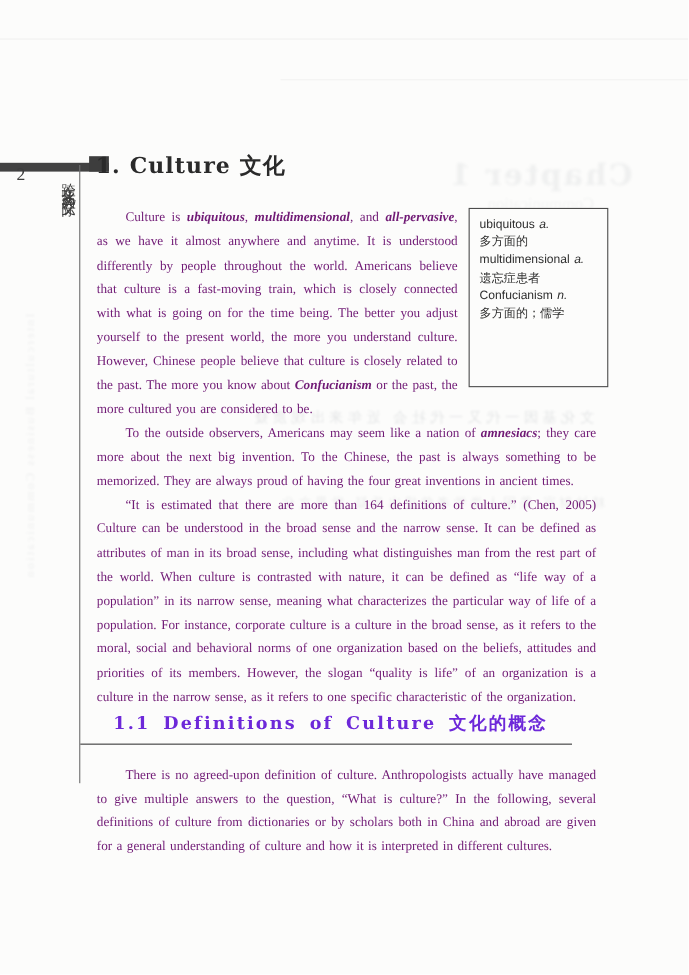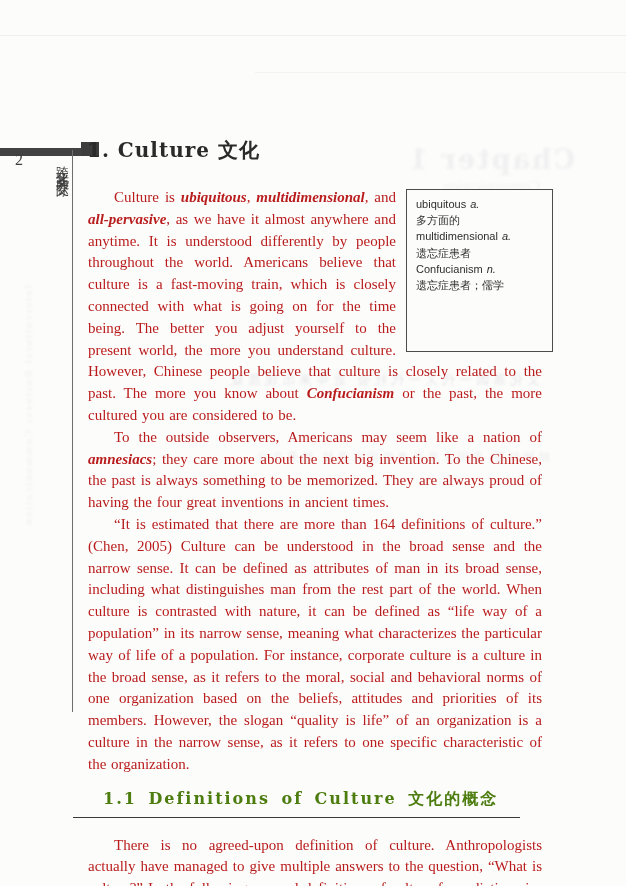--- a/index.html
+++ b/index.html
@@ -33,43 +33,43 @@
 
   .chapter-heading {
     position:absolute; left:87px; top:137px;
     font-family:"DejaVu Serif", serif; font-weight:bold;
     font-size:20px; letter-spacing:1px; color:#2a2a2a;
   }
 
   
   .content { position:absolute; left:88px; top:187px; width:454px; }
   .para {
-    font-size:15px; line-height:21.8px; text-align:justify;
-    text-indent:26px; color:#b91c1c; word-spacing:1px;
+    font-size:12px; line-height:21.8px; text-align:justify;
+    text-indent:26px; color:#701a75; word-spacing:1px;
   }
   .bi { font-weight:bold; font-style:italic; }
 
   .vocab-box {
-    float:right; width:147px; height:163px;
+    float:right; width:127px; height:163px;
     margin:2px -11px 8px 10px;
     border:1px solid #4c4c4c;
     padding:6px 4px 0 9px;
     font-family:"Liberation Sans", sans-serif;
     font-size:11px; line-height:16.2px; color:#2e2e2e;
     text-align:left; text-indent:0;
     background:#fcfcfb;
   }
   .vocab-pos { font-style:italic; margin-left:4px; }
 
   .section-heading {
-    margin-top:13px; margin-left:-15px;
+    margin-top:3px; margin-left:-15px;
     width:447px; padding:0 0 7px 30px;
     border-bottom:1.5px solid #3a3a3a;
     font-family:"DejaVu Serif", serif; font-weight:bold;
-    font-size:16px; letter-spacing:2px; word-spacing:4px; color:#4d7c0f;
+    font-size:16px; letter-spacing:2px; word-spacing:4px; color:#6d28d9;
     text-indent:0;
   }
   .para-after-heading { margin-top:17px;font-family:Liberation Serif, serif; }
 </style>
 </head>
 <body>
 
 <div class="page">
 
   <div class="scanline-1"></div>
@@ -103,21 +103,21 @@
       <span>multidimensional</span><span class="vocab-pos">a.</span>
     </div>
     <div class="vocab-line-zh">遗忘症患者</div>
   </div>
 
 
   <div class="vocab-entry">
     <div class="vocab-line-en">
       <span>Confucianism</span><span class="vocab-pos">n.</span>
     </div>
-    <div class="vocab-line-zh">遗忘症患者；儒学</div>
+    <div class="vocab-line-zh">多方面的；儒学</div>
   </div>
 
 </div>
 
     <p class="para"><span>Culture is </span><span class="bi">ubiquitous</span><span>, </span><span class="bi">multidimensional</span><span>, and </span><span class="bi">all-pervasive</span><span>, as we have it almost anywhere and anytime. It is understood differently by people throughout the world. Americans believe that culture is a fast-moving train, which is closely connected with what is going on for the time being. The better you adjust yourself to the present world, the more you understand culture. However, Chinese people believe that culture is closely related to the past. The more you know about </span><span class="bi">Confucianism</span><span> or the past, the more cultured you are considered to be.</span></p>
     <p class="para"><span>To the outside observers, Americans may seem like a nation of </span><span class="bi">amnesiacs</span><span>; they care more about the next big invention. To the Chinese, the past is always something to be memorized. They are always proud of having the four great inventions in ancient times.</span></p>
     <p class="para"><span>“It is estimated that there are more than 164 definitions of culture.” (Chen, 2005) Culture can be understood in the broad sense and the narrow sense. It can be defined as attributes of man in its broad sense, including what distinguishes man from the rest part of the world. When culture is contrasted with nature, it can be defined as “life way of a population” in its narrow sense, meaning what characterizes the particular way of life of a population. For instance, corporate culture is a culture in the broad sense, as it refers to the moral, social and behavioral norms of one organization based on the beliefs, attitudes and priorities of its members. However, the slogan “quality is life” of an organization is a culture in the narrow sense, as it refers to one specific characteristic of the organization.</span></p>
 
     <h2 class="section-heading">1.1 Definitions of Culture 文化的概念</h2>
 

